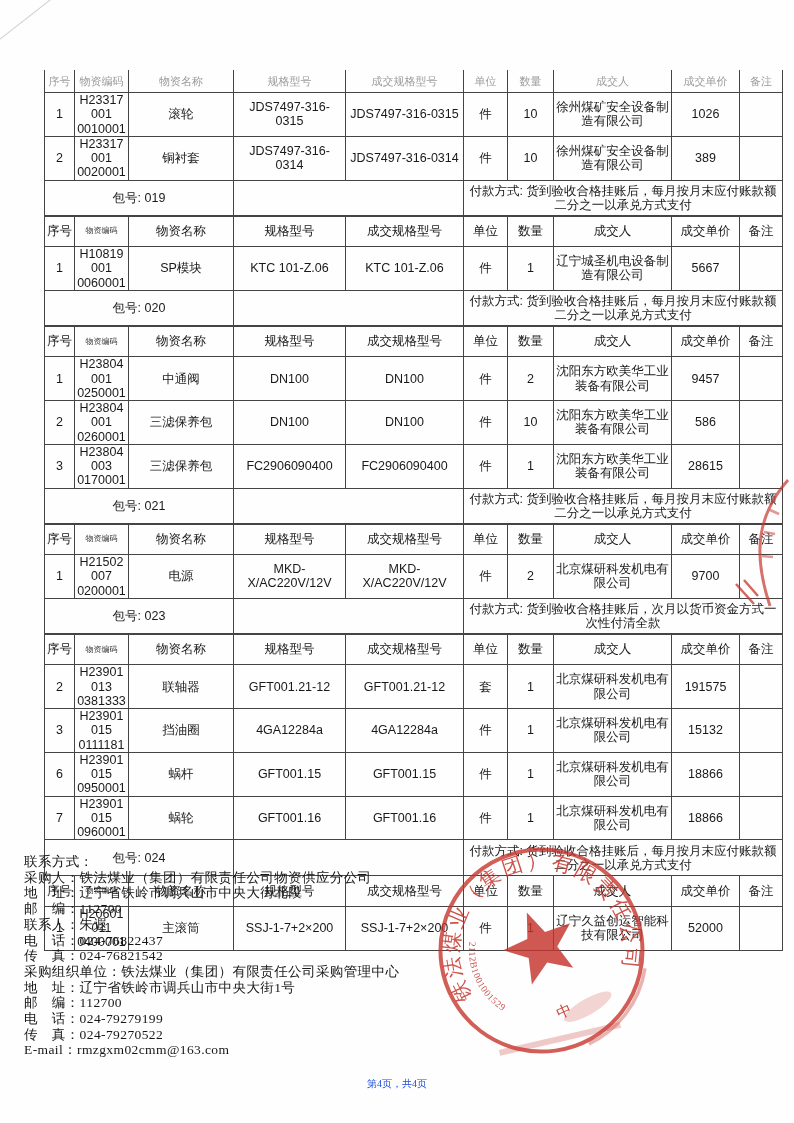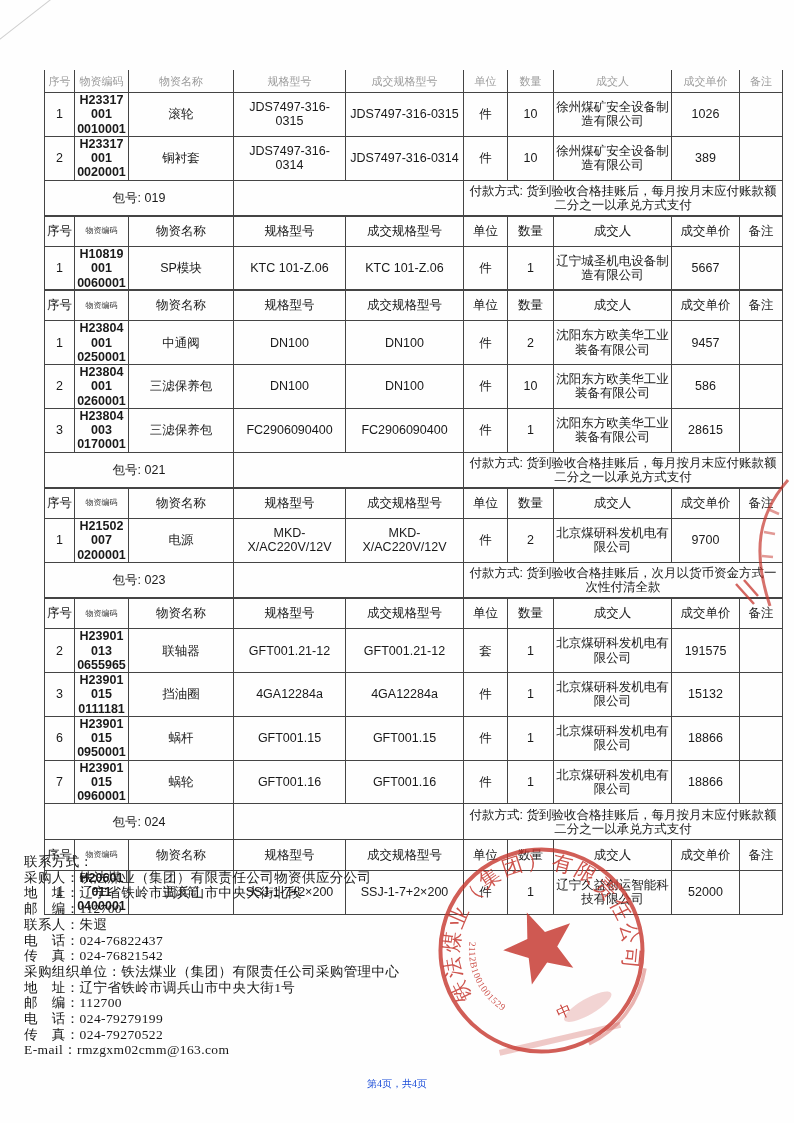--- a/index.html
+++ b/index.html
@@ -17,21 +17,21 @@
     font-size:12.5px;line-height:1.14;color:#191919;word-wrap:break-word;
   }
   tr.hdr td{height:30px;}
   tr.hdr td.codeh{font-size:8px;color:#333;}
   tr.faint td{height:14px;font-size:11px;color:#9a9a9a;border-top:none;overflow:hidden;line-height:22px;}
   .h41 td{height:41px;}
   .h38 td{height:38px;}
   .h34 td{height:34px;}
   .h33 td{height:33px;}
   .hp td{height:35px;}
-  td.code{font-size:8.5px;line-height:1.3;padding:0 1px;font-weight:bold;}
+  td.code{font-size:8.5px;line-height:1.3;padding:0 1px;}
   td.pkg{text-align:left;font-size:13px;padding-left:6px;}
   td.pay{text-align:left;font-size:12.2px;line-height:1.32;padding:2px 5px;}
   col.c1{width:30px;}col.c2{width:54px;}col.c3{width:105px;}col.c4{width:112px;}
   col.c5{width:118px;}col.c6{width:44px;}col.c7{width:46px;}col.c8{width:118px;}
   col.c9{width:68px;}col.c10{width:43px;}
   .contact{
     position:absolute;left:24px;top:854px;width:470px;
     font-family:"Liberation Serif","DejaVu Serif",serif;
     font-size:13.5px;line-height:15.7px;color:#161616;letter-spacing:.4px;
   }
@@ -139,20 +139,25 @@
       <td class="code">H10819001 0060001</td>
       <td>SP模块</td>
       <td>KTC 101-Z.06</td>
       <td>KTC 101-Z.06</td>
       <td>件</td>
       <td>1</td>
       <td>辽宁城圣机电设备制造有限公司</td>
       <td>5667</td>
       <td></td>
     </tr>
+    <tr class="hp">
+      <td class="pkg" colspan="3">包号: 020</td>
+      <td colspan="2"></td>
+      <td class="pay" colspan="5">付款方式: 货到验收合格挂账后，每月按月末应付账款额二分之一以承兑方式支付</td>
+    </tr>
   </tbody>
     </table>
 
   <table class="doc stack">
     <colgroup>
         <col class="c1">
         <col class="c2">
         <col class="c3">
         <col class="c4">
         <col class="c5">
@@ -286,21 +291,21 @@
       <td>规格型号</td>
       <td>成交规格型号</td>
       <td>单位</td>
       <td>数量</td>
       <td>成交人</td>
       <td>成交单价</td>
       <td>备注</td>
     </tr>
     <tr class="h33">
       <td>2</td>
-      <td class="code">H23901013 0655965</td>
+      <td class="code">H23901013 0381333</td>
       <td>联轴器</td>
       <td>GFT001.21-12</td>
       <td>GFT001.21-12</td>
       <td>套</td>
       <td>1</td>
       <td>北京煤研科发机电有限公司</td>
       <td>191575</td>
       <td></td>
     </tr>
     <tr class="h33">

